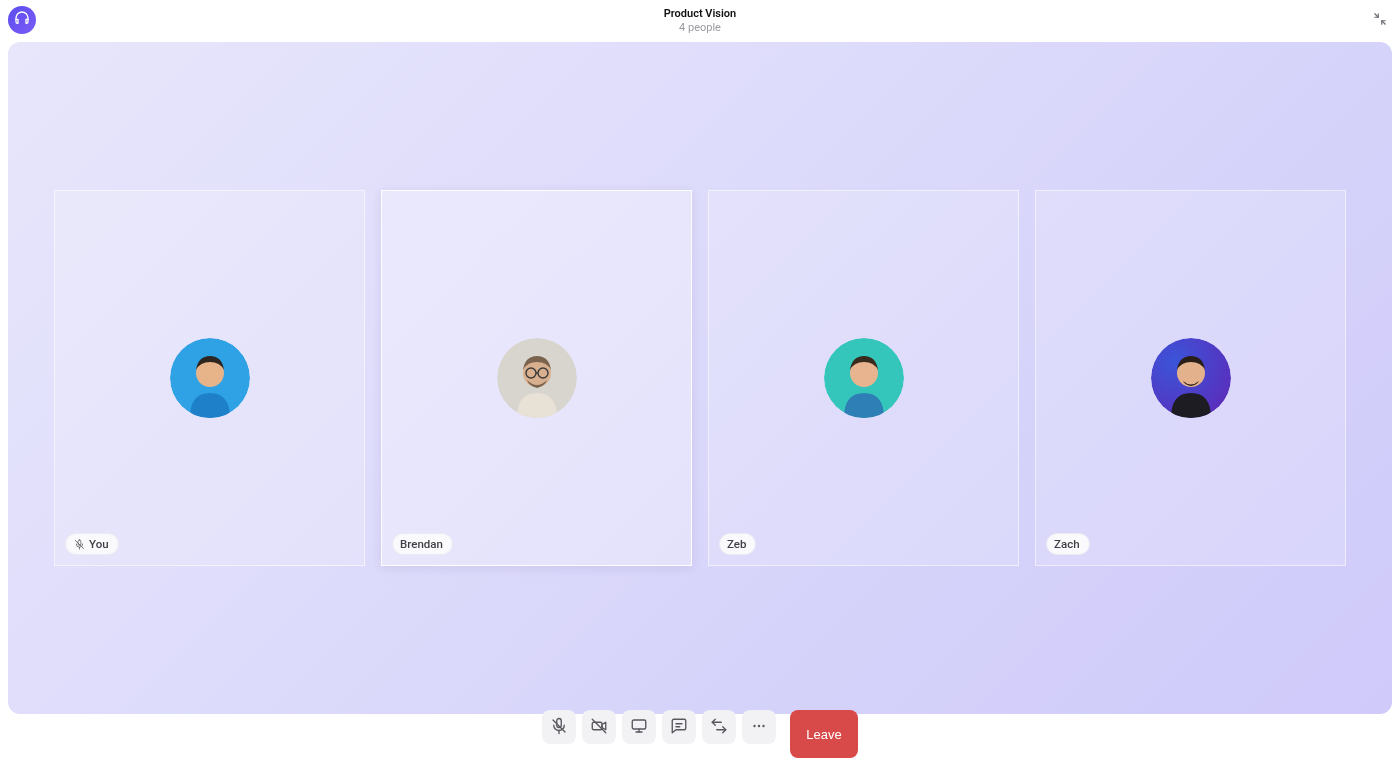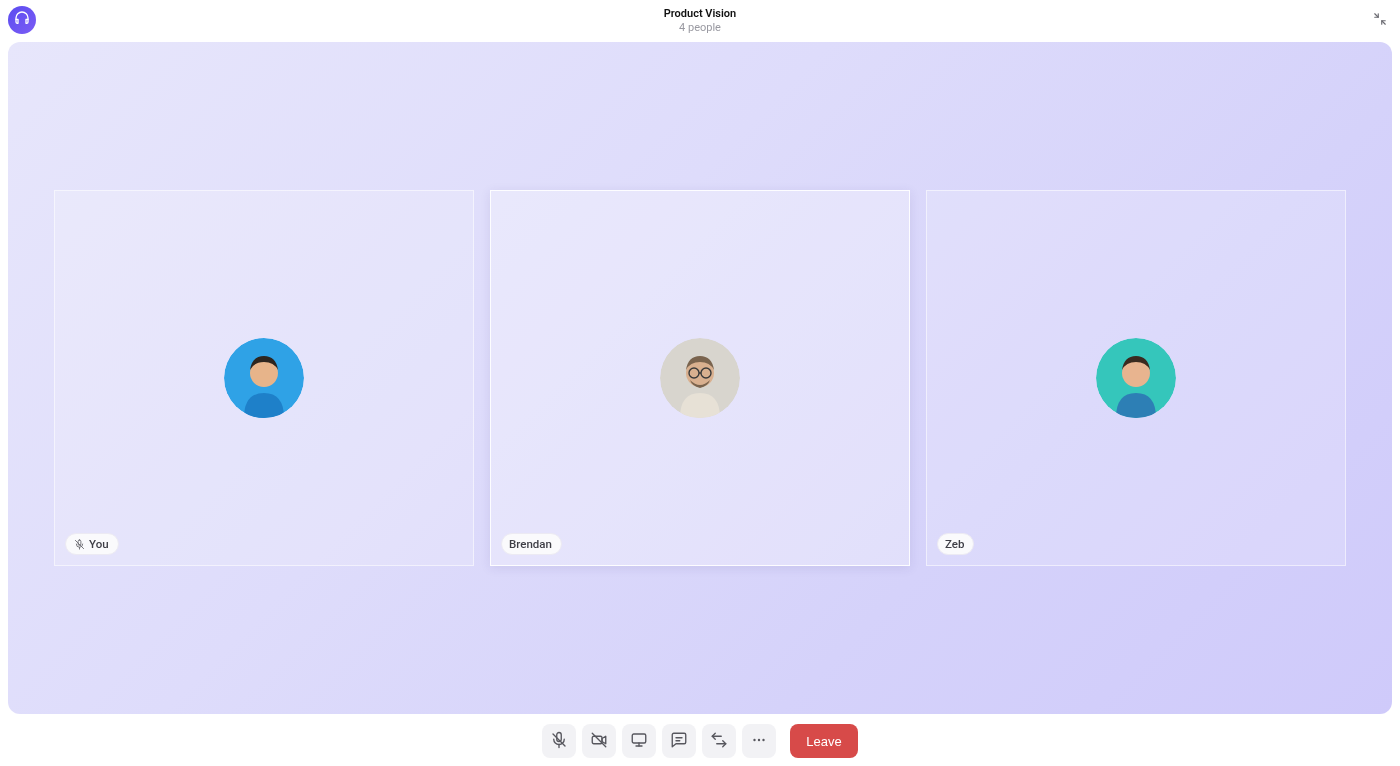--- a/index.html
+++ b/index.html
@@ -110,21 +110,21 @@
   .dock-btn {
     width:34px;height:34px;
     background:#f2f2f5;
     border-radius:8px;
     border:none;
     display:flex;align-items:center;justify-content:center;
     color:#57575e;
     cursor:pointer;
   }
   .leave-btn {
-    height:34px;
+    height:48px;
     padding:0 16px;
     border:none;
     border-radius:8px;
     background:#d74a49;
     color:#fff;
     font-size:13px;
     font-weight:500;
     cursor:pointer;
     margin-left:8px;
   }
@@ -211,20 +211,40 @@
         <path d="M20 80 Q20 55 40 55 Q60 55 60 80 Z" fill="#2d7fb5"></path>
         <circle cx="40" cy="35" r="14" fill="#e8b48f"></circle>
         <path d="M26 32 Q28 18 40 18 Q52 18 54 32 Q50 24 40 24 Q30 24 26 32 Z" fill="#3a2b20"></path>
       </svg>
     </div>
     <div class="name-pill">
       <span>Zeb</span>
     </div>
   </div>
 
+  <div class="tile">
+    <div class="avatar">
+      <svg viewBox="0 0 80 80">
+        <defs>
+          <radialGradient id="g4" cx="30%" cy="30%" r="80%">
+            <stop offset="0%" stop-color="#3b55d9"></stop>
+              <stop offset="100%" stop-color="#5a2ebc"></stop>
+          </radialGradient>
+        </defs>
+        <circle cx="40" cy="40" r="40" fill="url(#g4)"></circle>
+        <path d="M20 80 Q20 55 40 55 Q60 55 60 80 Z" fill="#1c1c22"></path>
+        <circle cx="40" cy="35" r="14" fill="#e3b18c"></circle>
+        <path d="M26 32 Q28 18 40 18 Q52 18 54 32 Q50 24 40 24 Q30 24 26 32 Z" fill="#2a1f18"></path>
+        <path d="M32 43 Q40 50 48 43 Q46 47 40 48 Q34 47 32 43 Z" fill="#2a1f18"></path>
+      </svg>
+    </div>
+    <div class="name-pill">
+      <span>Zach</span>
+    </div>
+  </div>
 
 </div>
 
 <div class="dock">
 
   <button class="dock-btn">
     <span>
       <svg viewBox="0 0 24 24" width="18" height="18" fill="none" stroke="currentColor" stroke-width="1.8" stroke-linecap="round" stroke-linejoin="round">
         <path d="M12 2a3 3 0 0 1 3 3v6a3 3 0 0 1-6 0V5a3 3 0 0 1 3-3z"></path>
         <path d="M5 11a7 7 0 0 0 14 0"></path>

